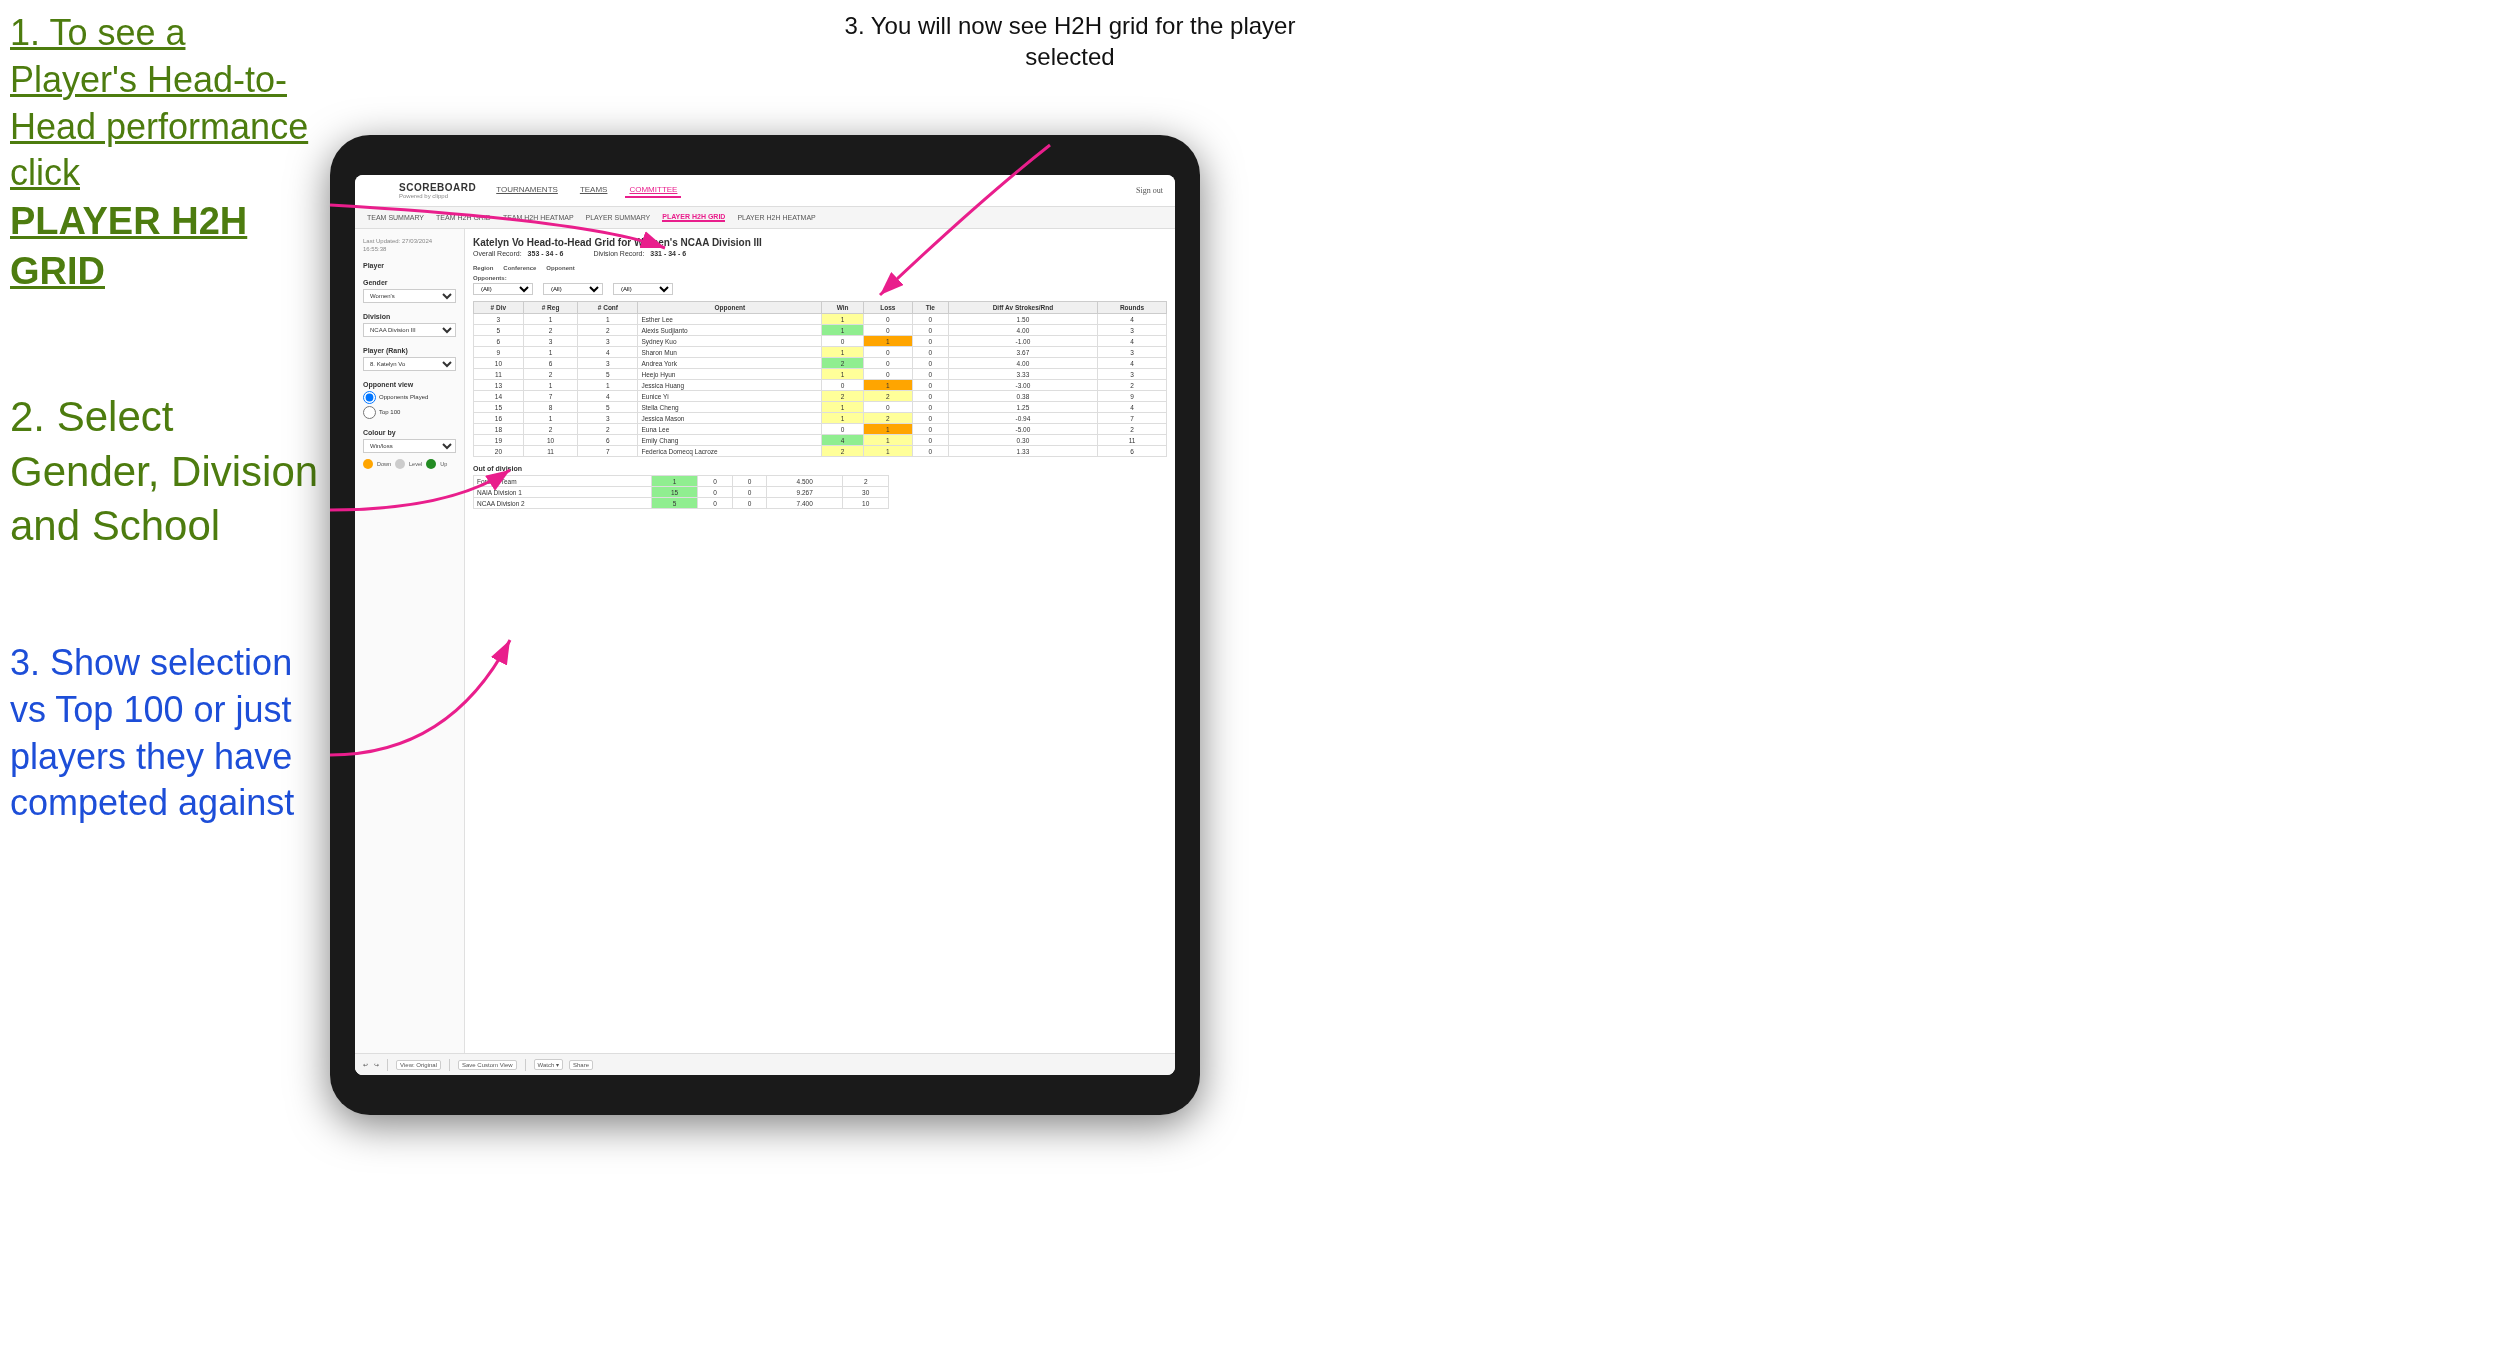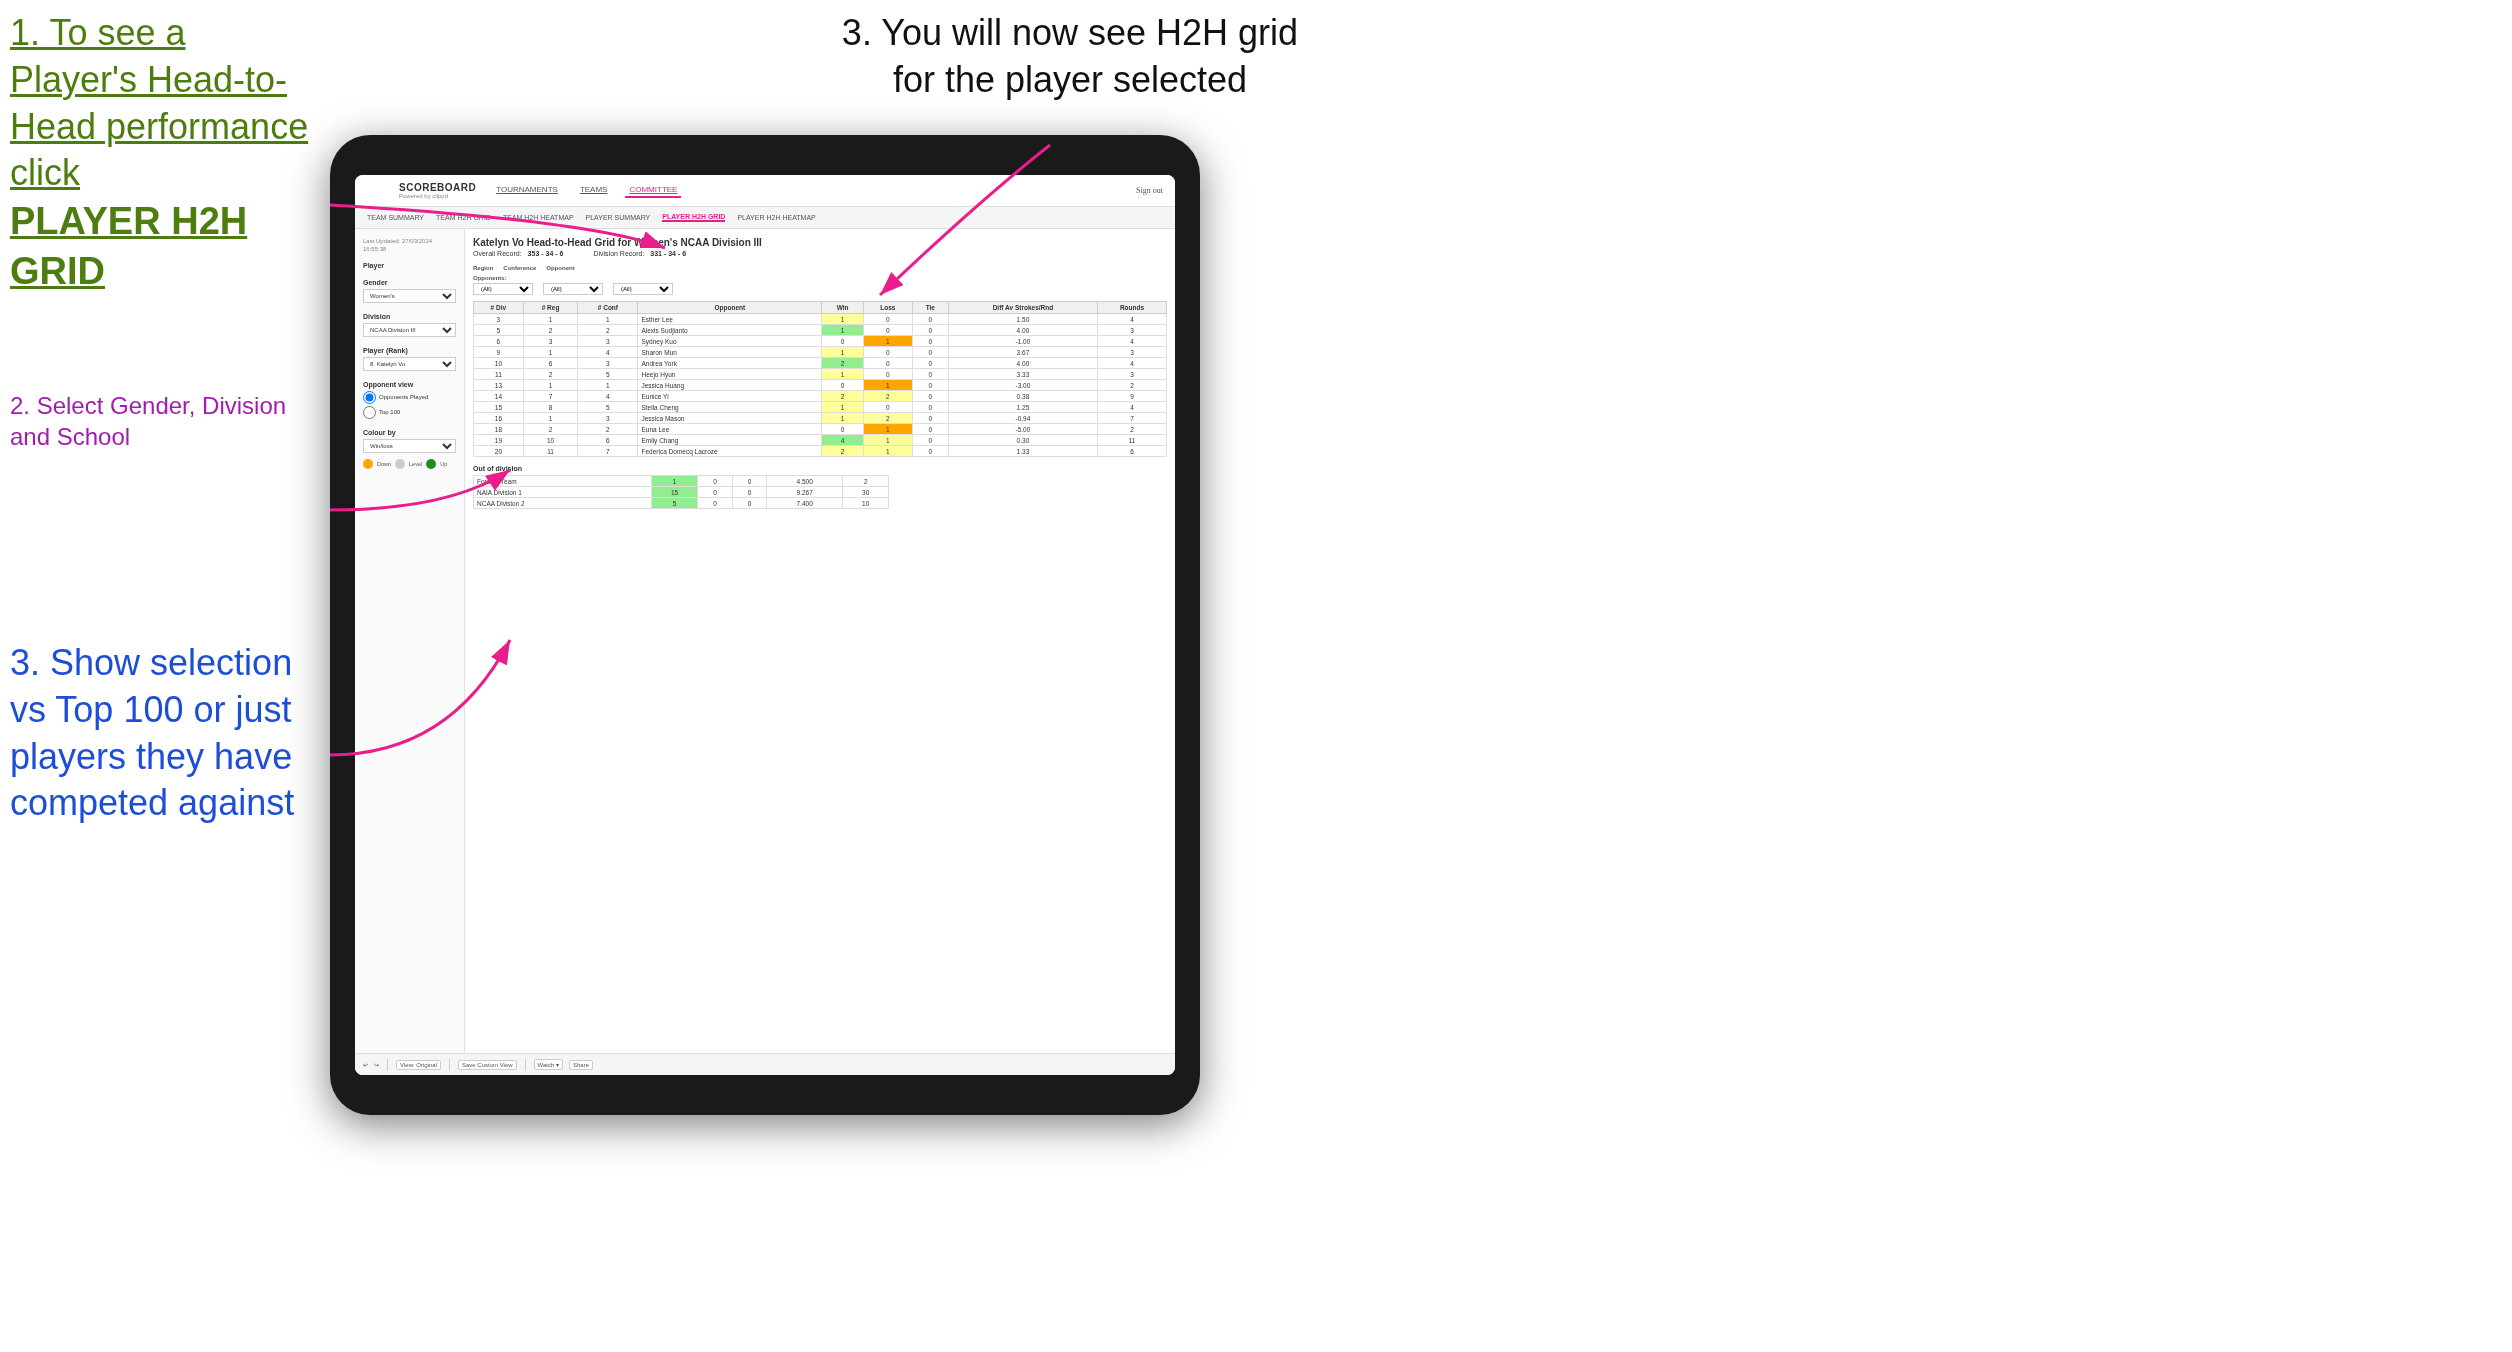--- a/index.html
+++ b/index.html
@@ -23,23 +23,23 @@
       text-decoration: underline;
     }
     .instruction-1 strong {
       font-size: 38px;
     }
 
     .instruction-2 {
       position: absolute;
       left: 10px;
       top: 390px;
-      font-size: 24px;
+      font-size: 42px;
       line-height: 1.3;
-      color: #a21caf;
+      color: #4d7c0f;
       width: 320px;
     }
 
     .instruction-3-left {
       position: absolute;
       left: 10px;
       top: 640px;
       font-size: 36px;
       line-height: 1.3;
       color: #1d4ed8;
@@ -359,21 +359,21 @@
     }
   </style>
 </head>
 <body>
 
 <div class="instruction-1">
   <span>1. To see a Player's Head-to-Head performance click</span><br>
   <strong>PLAYER H2H GRID</strong>
 </div>
 
-<div class="instruction-3-top" style="position:absolute; left:820px; top:10px; font-size:36px; line-height:1.3; width:500px; text-align:center;">
+<div class="instruction-3-top" style="position:absolute; left:820px; top:10px; font-size:24px; line-height:1.3; width:500px; text-align:center;">
   <span>3. You will now see H2H grid for the player selected</span>
 </div>
 
 <div class="instruction-2">
   <span>2. Select Gender, Division and School</span>
 </div>
 
 <div class="instruction-3-left">
   <span>3. Show selection vs Top 100 or just players they have competed against</span>
 </div>

